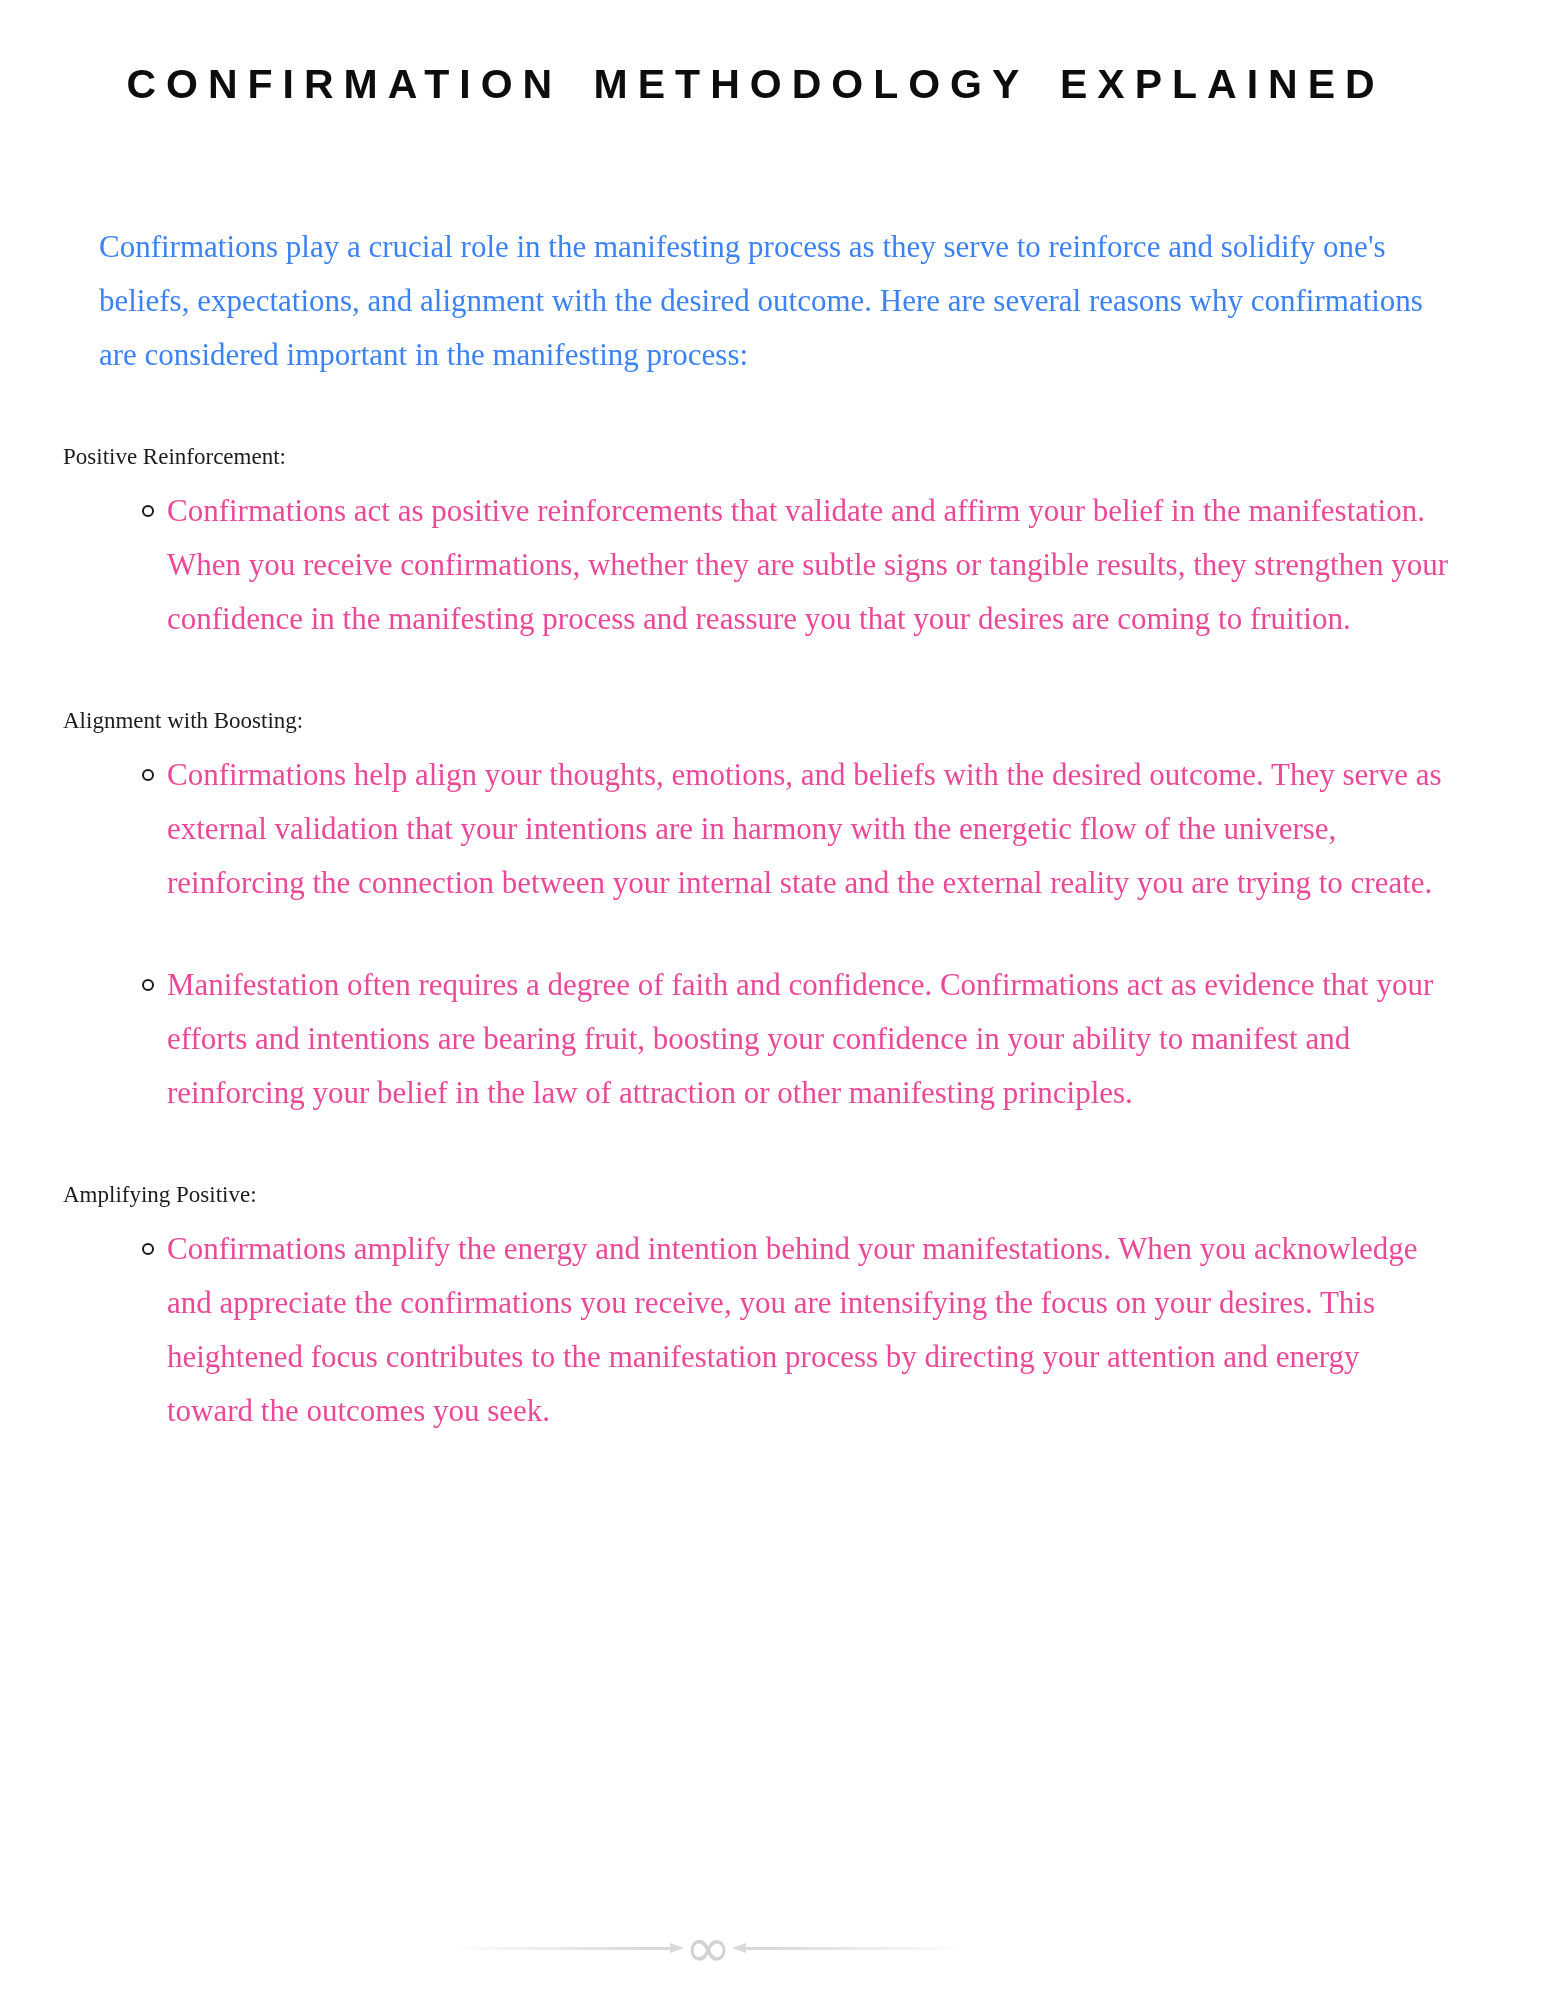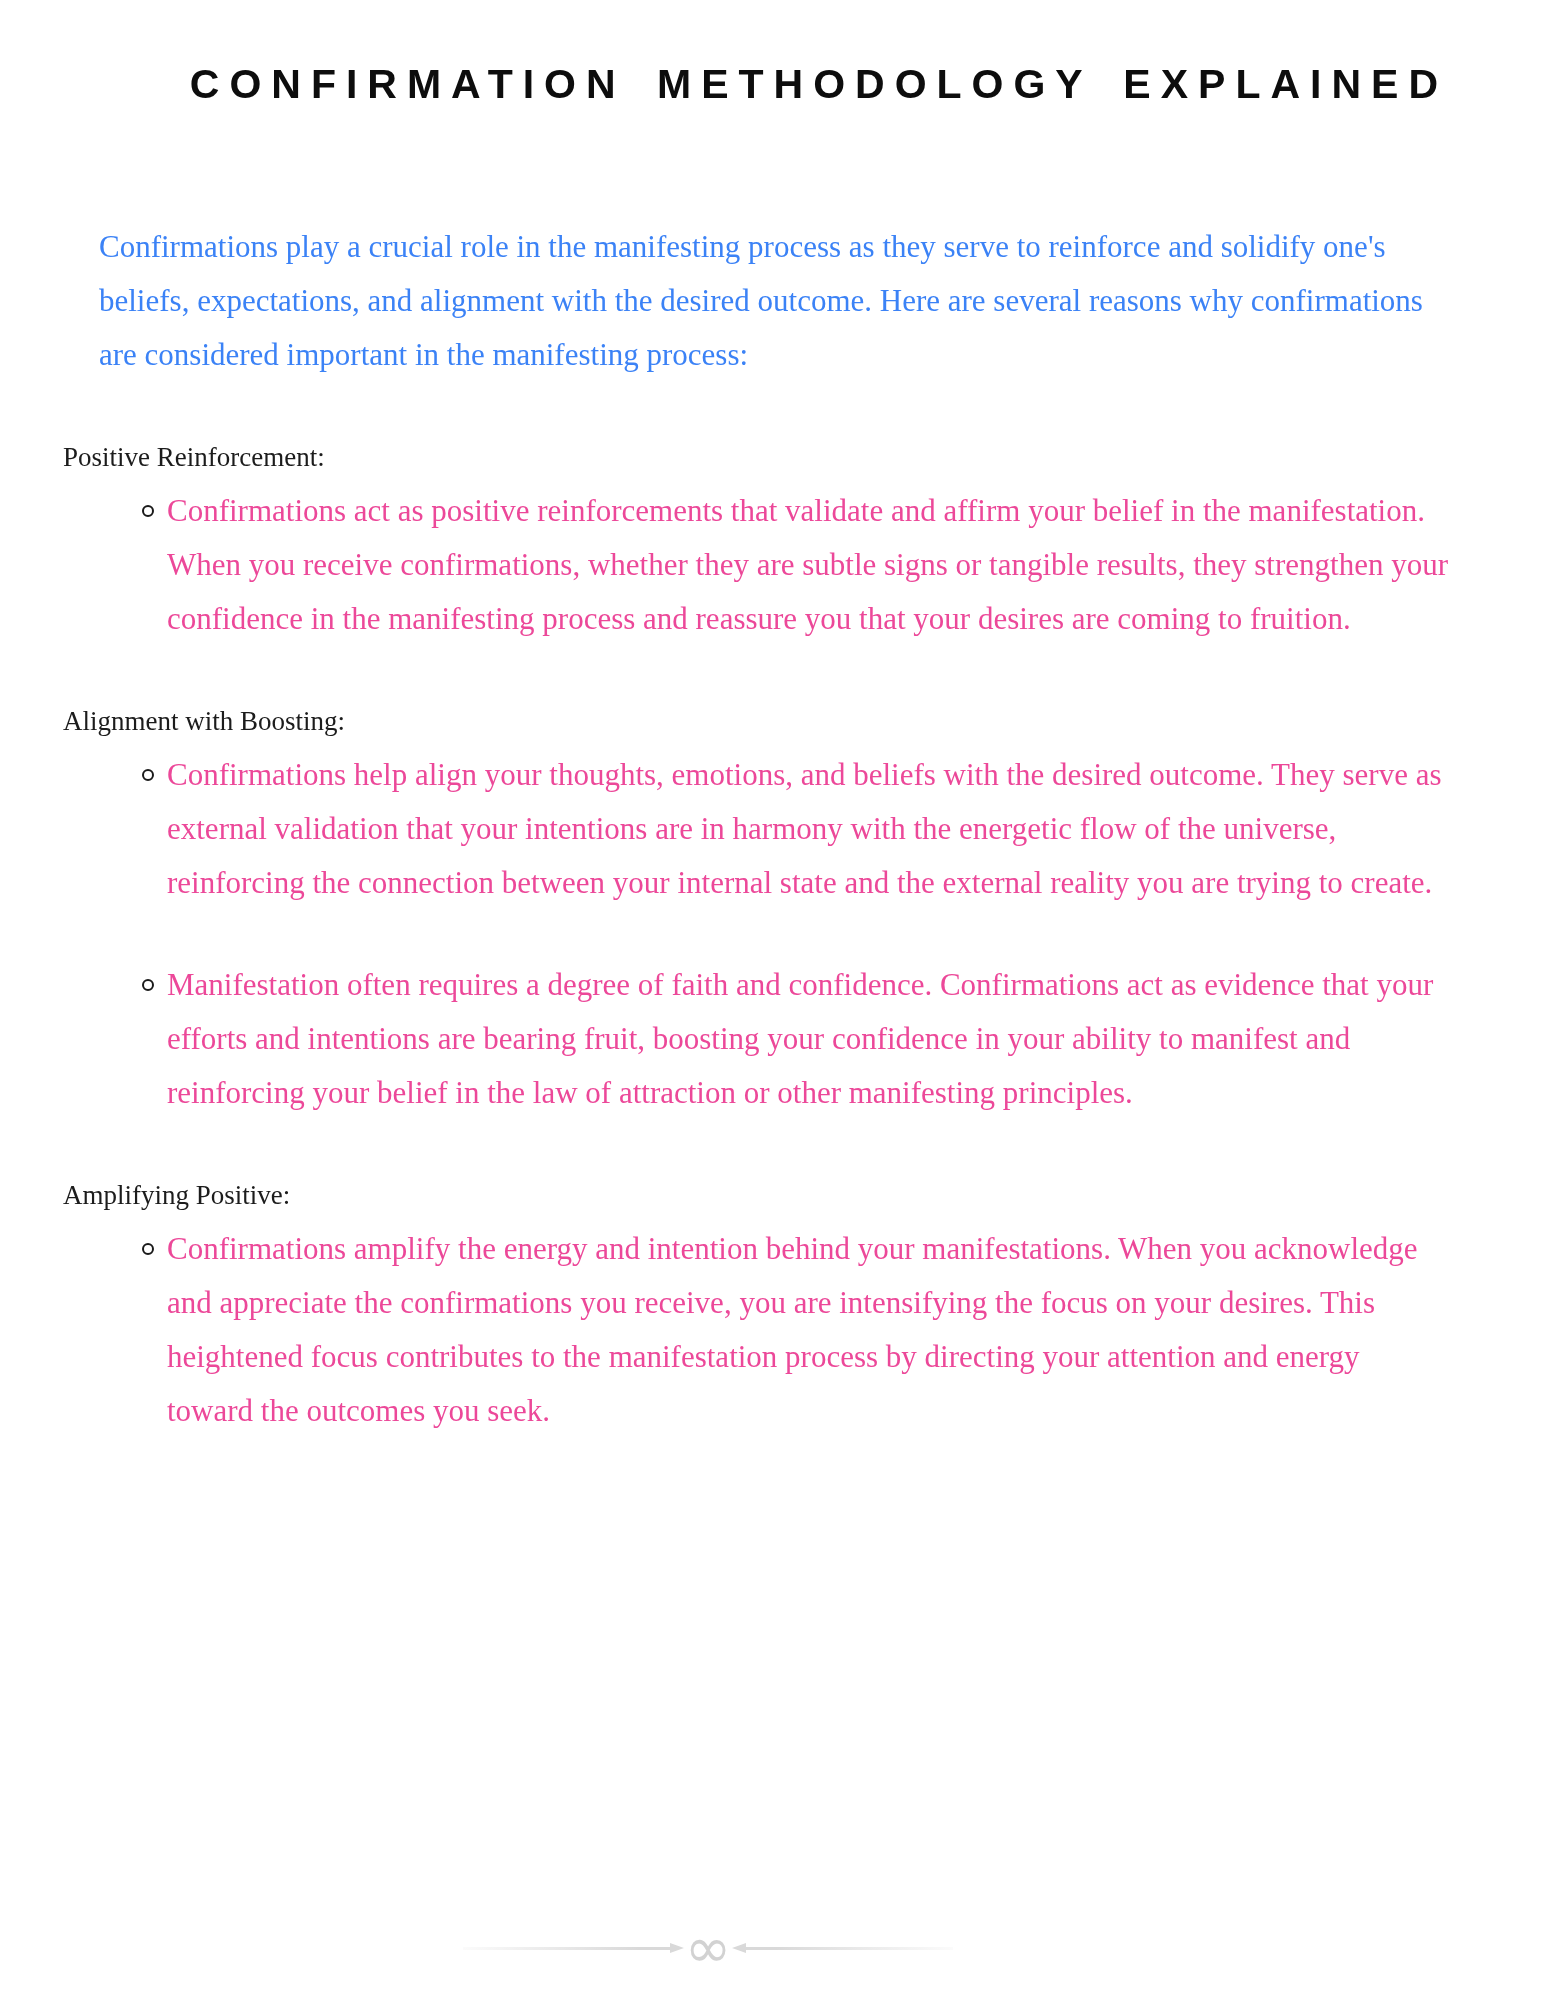--- a/index.html
+++ b/index.html
@@ -18,34 +18,34 @@
     left: 63px;
     top: 60px;
     width: 1385px;
   }
   .doc-title {
     font-family: "Liberation Sans", sans-serif;
     font-weight: 700;
     font-size: 41px;
     letter-spacing: 10px;
     word-spacing: 10px;
-    text-align: right;
+    text-align: center;
     color: #0d0d0d;
     line-height: 48px;
   }
   .intro {
     margin-top: 112px;
     font-size: 31px;
     line-height: 54px;
     color: #3b82f6;
     margin-left: 36px;
   }
   .section { margin-top: 48px; }
   .section-heading {
-    font-size: 27px;
+    font-size: 23px;
     line-height: 54px;
     font-weight: 400;
     color: #1c1c1c;
   }
   ul.bullet-list { list-style: none; }
   ul.bullet-list > li {
     position: relative;
     padding-left: 104px;
     font-size: 31px;
     line-height: 54px;

